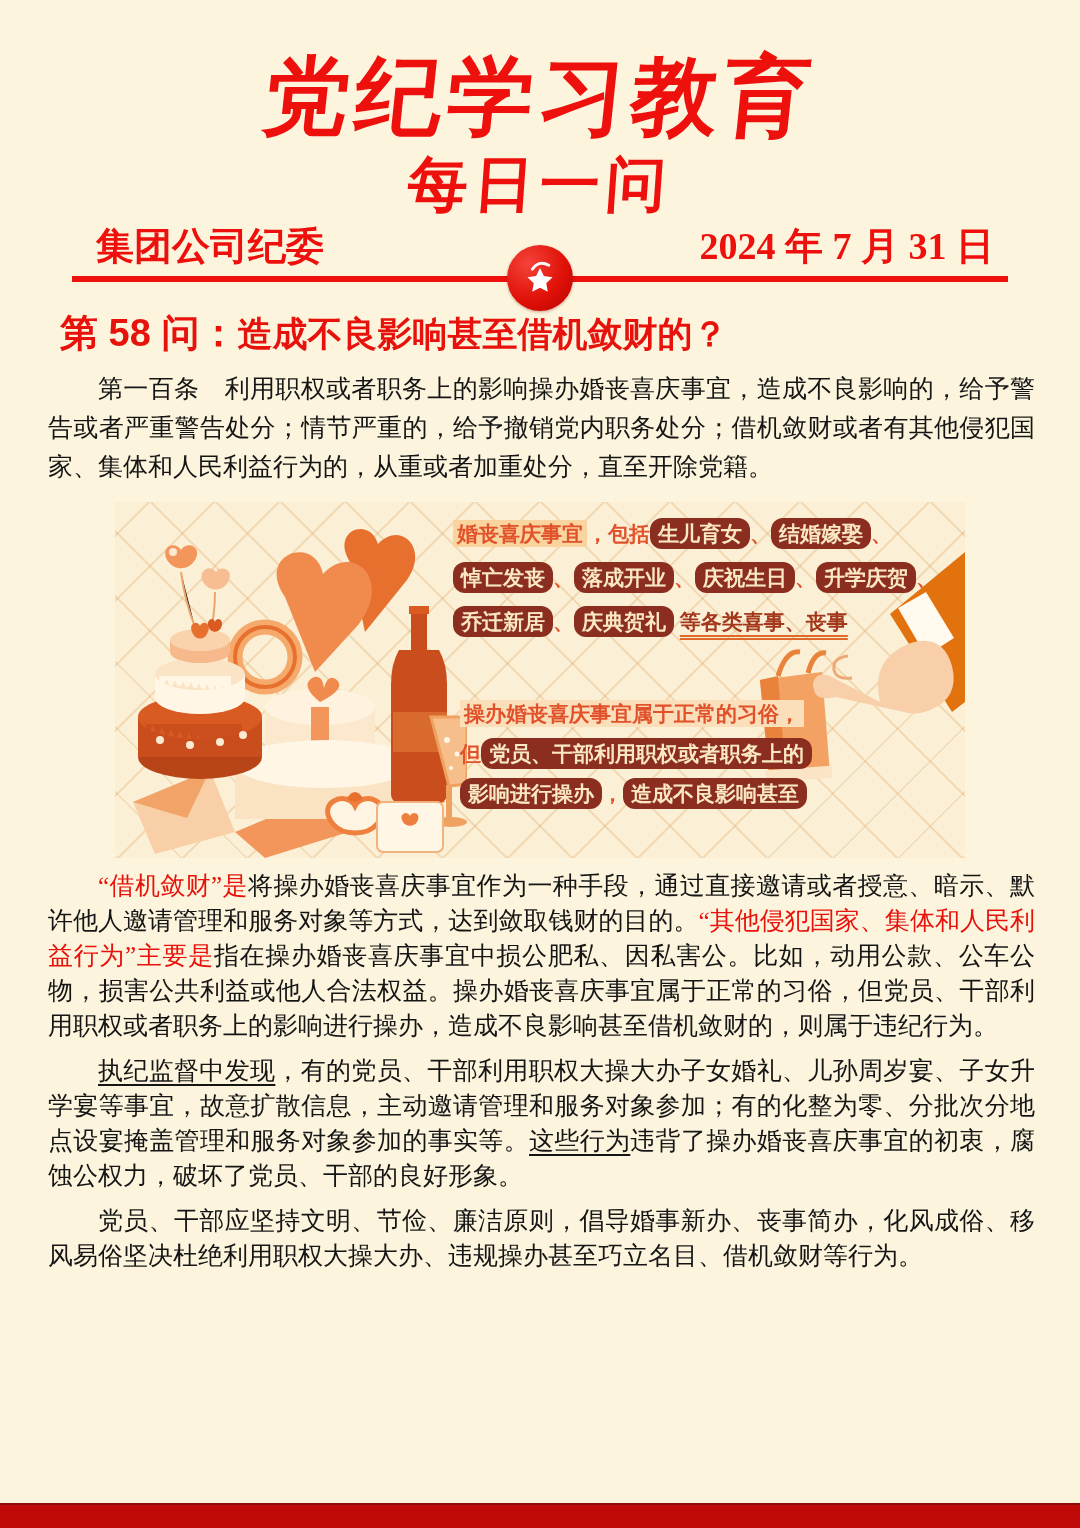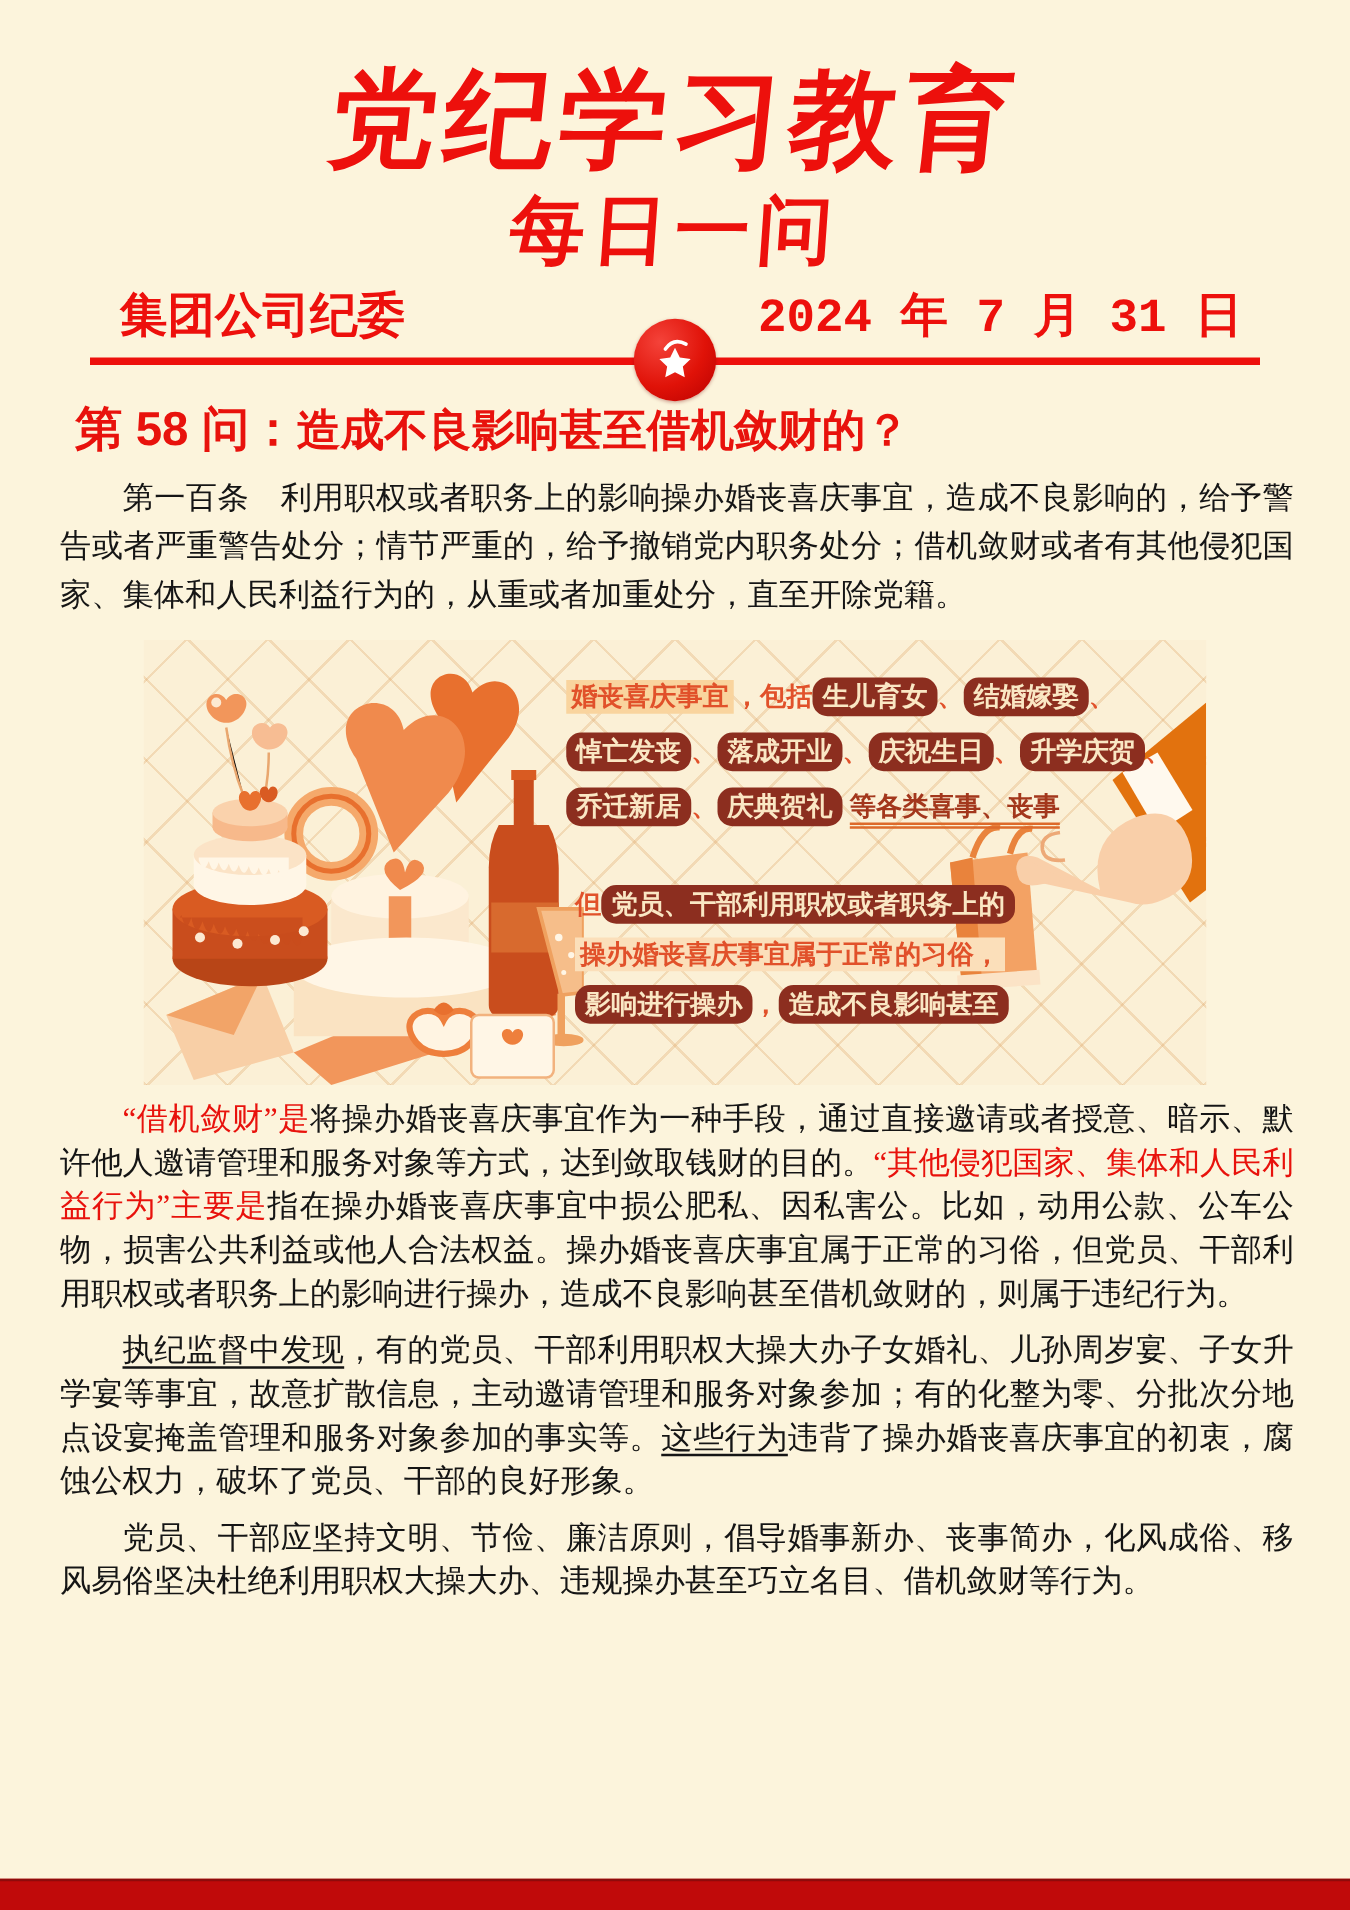--- a/index.html
+++ b/index.html
@@ -5,21 +5,21 @@
   html,body{margin:0;padding:0;}
   .page{position:relative;width:1080px;height:1528px;margin:0 auto;background:#FCF4DC;
         overflow:hidden;font-family:"Liberation Serif","DejaVu Serif",serif;color:#151515;}
   
   .title{margin:48px 0 0;text-align:center;font-family:"Liberation Sans","DejaVu Sans",sans-serif;
          font-weight:bold;font-size:86px;line-height:96px;color:#ED100C;letter-spacing:6px;
          transform:skewX(-6deg);}
   .subtitle{margin:6px 0 0;text-align:center;font-weight:bold;font-size:60px;line-height:70px;
             color:#ED100C;letter-spacing:6px;transform:skewX(-4deg);}
   .meta-row{display:flex;justify-content:space-between;align-items:flex-end;
-            margin:14px 86px 0 96px;font-size:38px;line-height:44px;font-weight:bold;color:#ED100C;font-family:Liberation Mono, monospace;}
+            margin:4px 86px 0 96px;font-size:38px;line-height:44px;font-weight:bold;color:#ED100C;}
   .rule-wrap{position:relative;margin:8px 72px 0;height:6px;}
   .rule{position:absolute;left:0;right:0;top:0;height:6px;background:#ED100C;}
   .badge{position:absolute;left:50%;top:-31px;transform:translateX(-50%);width:66px;height:66px;
          border-radius:50%;background:radial-gradient(circle at 32% 28%,#F4433A 0%,#E01208 55%,#B80000 100%);
          display:flex;align-items:center;justify-content:center;box-shadow:0 1px 3px rgba(120,0,0,.35);}
   
   .question{margin:26px 45px 0 60px;font-family:"Liberation Sans","DejaVu Sans",sans-serif;
             font-weight:bold;color:#E8120C;}
   .q-num{font-size:38px;}
   .q-text{font-size:35px;}
@@ -29,21 +29,21 @@
   .u-black{text-decoration:underline;text-decoration-thickness:2px;text-underline-offset:5px;}
   .sup-label{color:#E8120C;font-size:33px;font-weight:bold;}
   
   .info{position:relative;margin:16px 0 0 115px;width:850px;height:356px;background:#FBF0D6;
         background-image:
           repeating-linear-gradient(45deg, rgba(222,166,104,.30) 0 2px, transparent 2px 46px),
           repeating-linear-gradient(-45deg, rgba(222,166,104,.30) 0 2px, transparent 2px 46px);
         overflow:hidden;font-family:"Liberation Sans","DejaVu Sans",sans-serif;}
   .info-illustration{position:absolute;left:0;top:0;}
   .info-hand{position:absolute;right:0;top:50px;}
-  .tag-block{position:absolute;left:338px;top:24px;width:512px;font-size:21px;line-height:44px;
+  .tag-block{position:absolute;left:338px;top:10px;width:512px;font-size:21px;line-height:44px;
              font-weight:bold;}
   .lead-hl{background:#F9D49E;color:#E1512A;padding:2px 4px;}
   .lead-txt{color:#E1512A;}
   .pill{display:inline-block;background:#8C2E1F;color:#FAE7C4;padding:2px 8px;border-radius:12px;
         line-height:27px;}
   .sep{color:#E1512A;}
   .tail{color:#A3371C;text-decoration:underline;text-decoration-style:double;
         text-decoration-color:#DD6A2A;text-underline-offset:6px;}
   .verdict-block{position:absolute;left:345px;top:192px;width:490px;font-size:21px;line-height:40px;
                  font-weight:bold;}
@@ -177,22 +177,22 @@
         <path d="M96 128 q-14 -2 -12 10 q2 10 16 8 l22 -4" fill="#F9CFA9"></path>
         <path d="M118 104 q-16 2 -14 14 q2 10 18 8" fill="none" stroke="#EDA977" stroke-width="3"></path>
       </g>
     </svg>
 
     <div class="tag-block">
       <span class="lead-hl">婚丧喜庆事宜</span><span class="lead-txt">，</span><span class="lead-txt">包括</span><span class="pill">生儿育女</span><span class="sep">、</span><span class="pill">结婚嫁娶</span><span class="sep">、</span><span class="pill">悼亡发丧</span><span class="sep">、</span><span class="pill">落成开业</span><span class="sep">、</span><span class="pill">庆祝生日</span><span class="sep">、</span><span class="pill">升学庆贺</span><span class="sep">、</span><span class="pill">乔迁新居</span><span class="sep">、</span><span class="pill">庆典贺礼</span> <span class="tail">等各类喜事、丧事</span>
     </div>
 
     <div class="verdict-block">
+      <div class="line"><span class="hl-light">操办婚丧喜庆事宜属于正常的习俗，</span></div>
       <div class="line"><span class="plain-o">但</span><span class="pill">党员、干部利用职权或者职务上的</span></div>
-      <div class="line"><span class="hl-light">操办婚丧喜庆事宜属于正常的习俗，</span></div>
       <div class="line"><span class="pill">影响进行操办</span><span class="plain-o">，</span><span class="pill">造成不良影响甚至</span></div>
     </div>
   </div>
 
 
   <p class="para">
     <span class="red">“借机敛财”是</span><span>将操办婚丧喜庆事宜作为一种手段，通过直接邀请或者授意、暗示、默许他人邀请管理和服务对象等方式，达到敛取钱财的目的。</span><span class="red">“其他侵犯国家、集体和人民利益行为”主要是</span><span>指在操办婚丧喜庆事宜中损公肥私、因私害公。比如，动用公款、公车公物，损害公共利益或他人合法权益。操办婚丧喜庆事宜属于正常的习俗，但党员、干部利用职权或者职务上的影响进行操办，造成不良影响甚至借机敛财的，则属于违纪行为。</span>
   </p>
 
   <p class="para">

